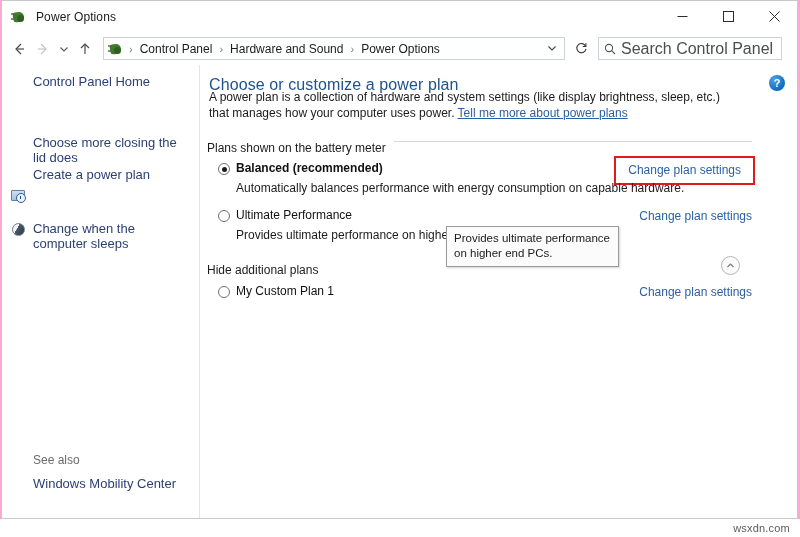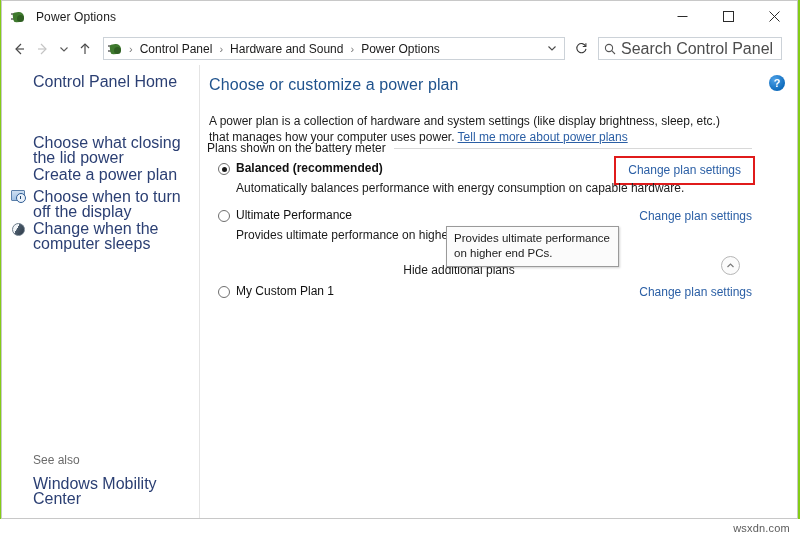--- a/index.html
+++ b/index.html
@@ -9,21 +9,21 @@
   }
   body {
     font-family: "Liberation Sans", sans-serif;
     -webkit-font-smoothing: antialiased;
   }
   #app {
     position: relative;
     width: 800px;
     height: 537px;
     overflow: hidden;
-    background: #84cc16;
+    background: #f9a8d4;
     box-sizing: border-box;
   }
 
   
   .window {
     position: absolute;
     left: 1px; top: 0;
     width: 797px;
     height: 519px;
     background: #ffffff;
@@ -215,21 +215,21 @@
   .main {
     flex: 1;
     position: relative;
     background: #ffffff;
     overflow: hidden;
   }
 
   
   .side-link {
     position: absolute;
-    font-size: 16px;
+    font-size: 13px;
     color: #2b3f73;
     line-height: 15px;
     cursor: pointer;
   }
   .side-link.home   { left: 31px; top: 9px; width: 150px; }
   .side-link.l1     { left: 31px; top: 38px; width: 152px; }
   .side-link.l2     { left: 31px; top: 70px; width: 152px; }
   .side-link.l3     { left: 31px; top: 102px; width: 152px; }
   .side-link.l4     { left: 31px; top: 124px; width: 152px; }
   .side-link.l5     { left: 31px; top: 156px; width: 152px; }
@@ -297,37 +297,36 @@
   }
   .page-title {
     position: absolute;
     left: 9px; top: 11px;
     font-size: 16px;
     color: #20538d;
     letter-spacing: 0.1px;
   }
   .page-desc {
     position: absolute;
-    left: 9px; top: 48px;
+    left: 9px; top: 24px;
     width: 526px;
     font-size: 12px;
     color: #1b1b1b;
     line-height: 16px;
   }
   .inline-link {
     color: #2b5fa5;
     text-decoration: underline;
     cursor: pointer;
   }
 
   .section-head {
     position: absolute;
     left: 7px;
     display: flex;
-    align-items: center;
     width: 545px;
   }
   .section-head .st {
     font-size: 12px;
     color: #1b1b1b;
     white-space: nowrap;
     padding-right: 8px;
   }
   .section-head .rule {
     flex: 1;
@@ -541,28 +540,27 @@
             </svg>
         </span>
         <span class="search-text">Search Control Panel</span>
       </div>
     </div>
 
     <div class="content">
 
       <div class="sidebar">
         <div class="side-link home">Control Panel Home</div>
-        <div class="side-link l2">Choose what closing the lid power</div>
+        <div class="side-link l2">Choose more closing the lid does</div>
         <div class="side-link l3">Create a power plan</div>
 
         <div class="side-icon i1">
           <div class="monitor-ic"></div>
           <div class="clock-ic"></div>
         </div>
-        <div class="side-link l4">Choose when to turn off the display</div>
 
         <div class="side-icon i2">
           <div class="moon-ic"></div>
         </div>
         <div class="side-link l5">Change when the computer sleeps</div>
 
         <div class="seealso-label">See also</div>
         <div class="side-link sa1">Windows Mobility Center</div>
       </div>
 

